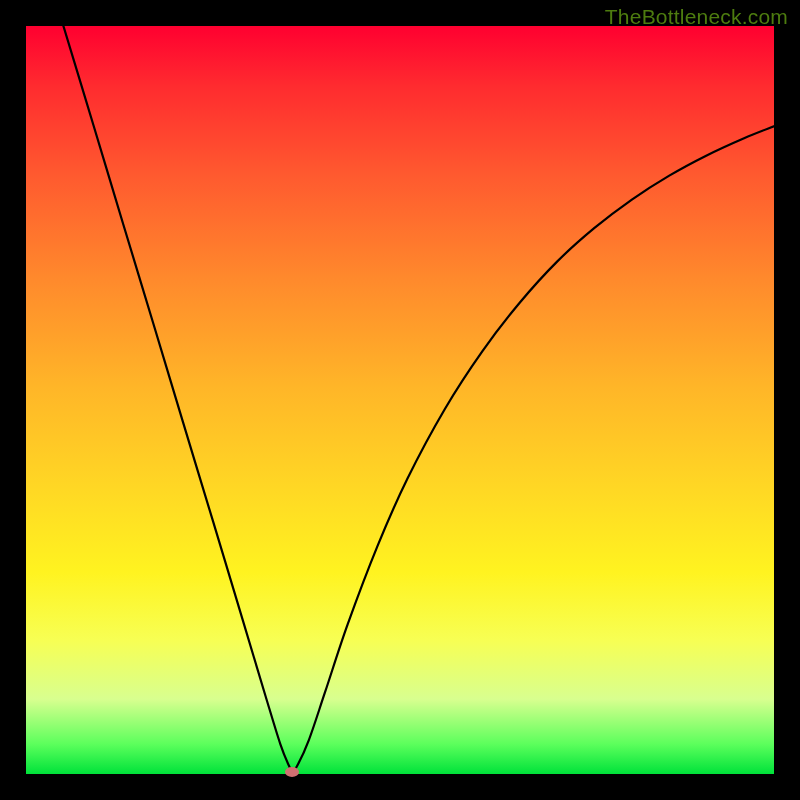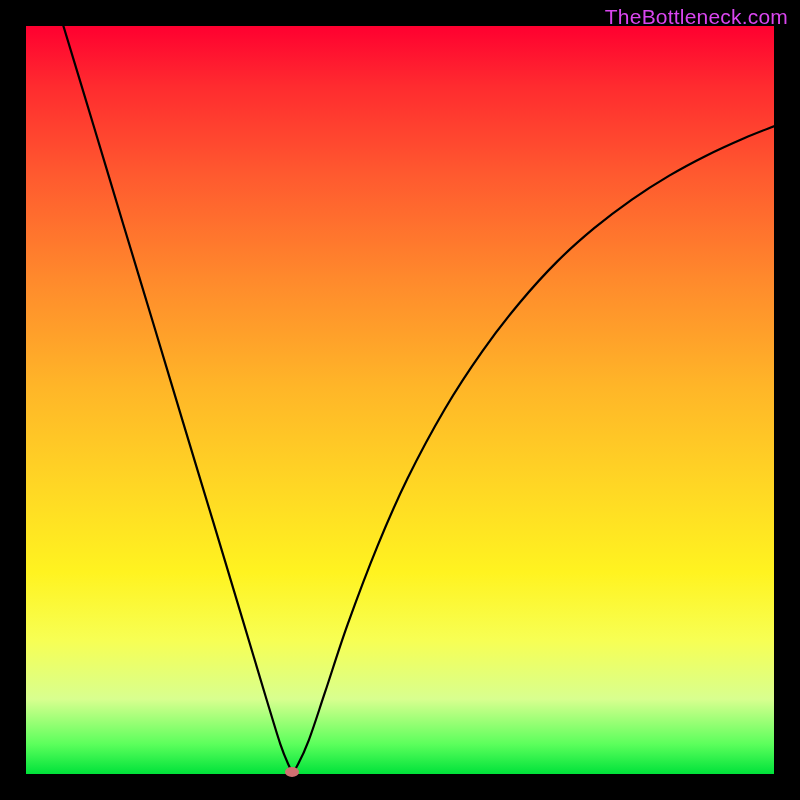--- a/index.html
+++ b/index.html
@@ -30,21 +30,21 @@
       #5cff5c 96%,
       #00e23a 100%
     );
   }
   .watermark {
     position: absolute;
     top: 5px;
     right: 12px;
     font-family: Arial, Helvetica, sans-serif;
     font-size: 21px;
-    color: #d946ef;
+    color: #4d7c0f;
     letter-spacing: 0.2px;
     font-weight: 400;
   }
   svg.curve {
     position: absolute;
     left: 0;
     top: 0;
     width: 748px;
     height: 748px;
   }

